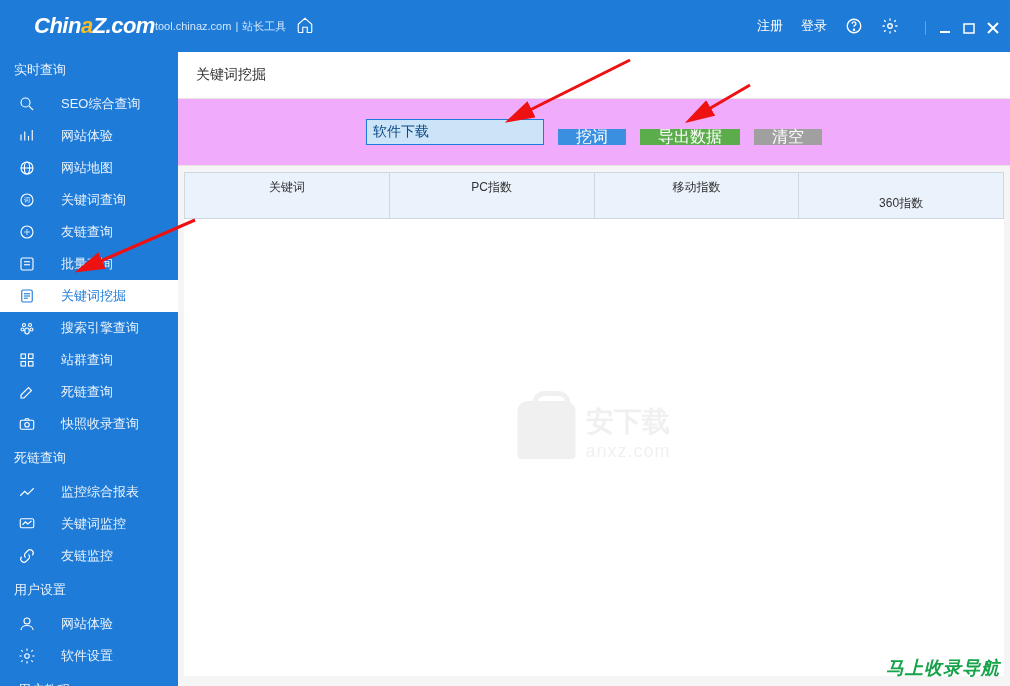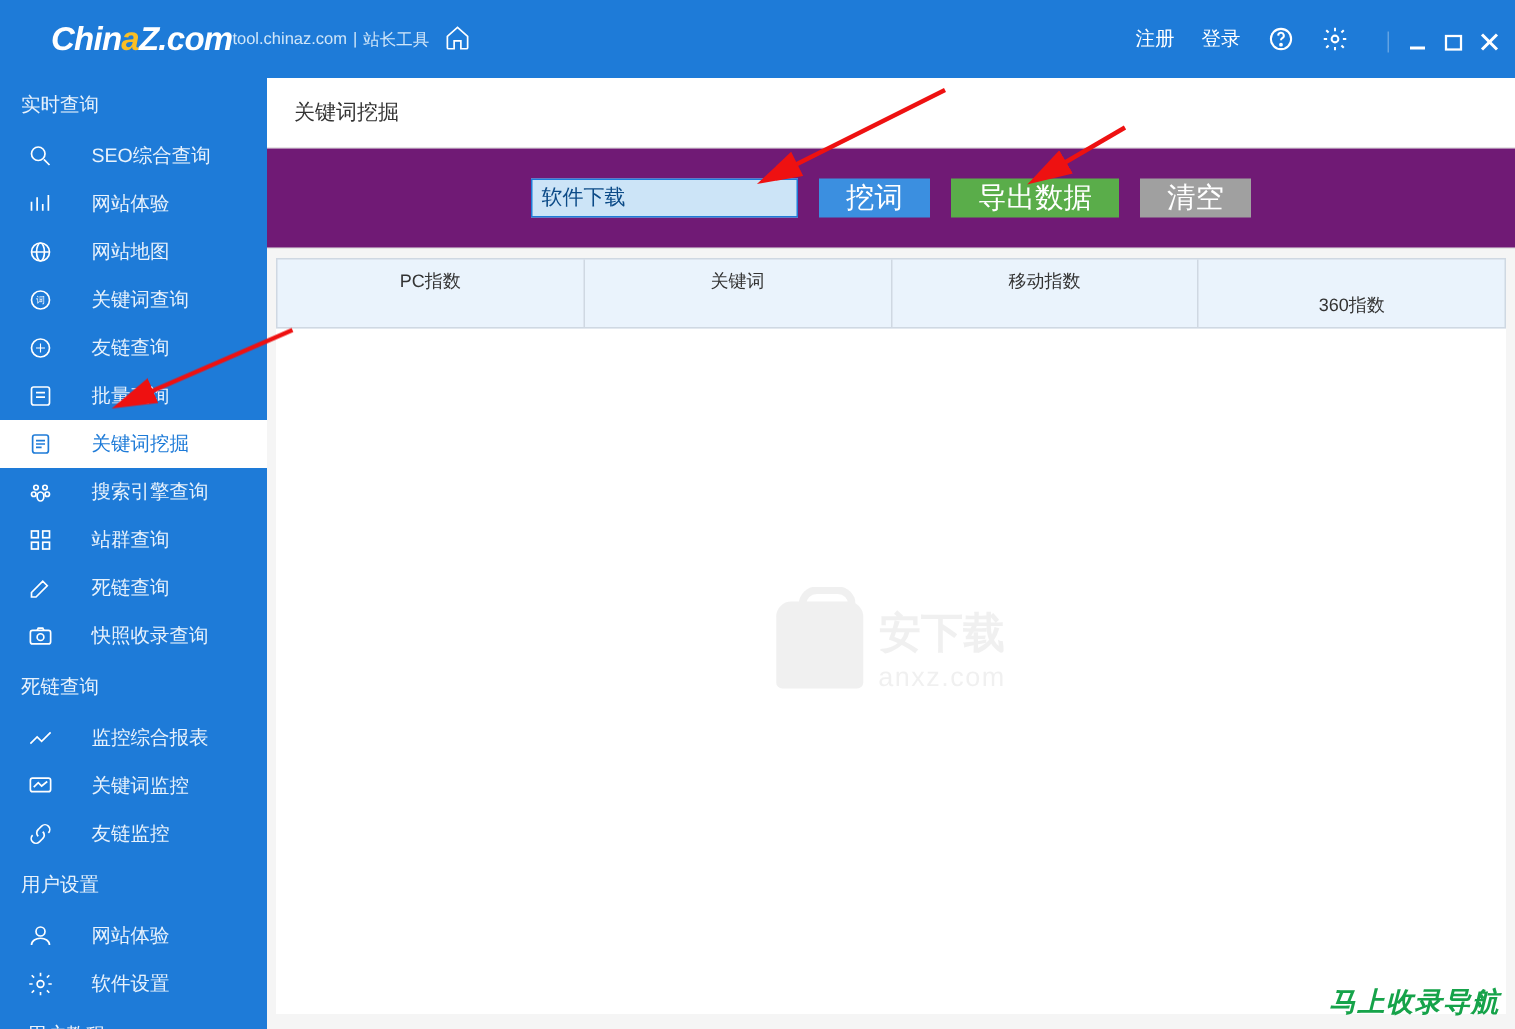--- a/index.html
+++ b/index.html
@@ -56,44 +56,44 @@
       background: #f5f5f5;
     }
     .page-title {
       padding: 14px 18px;
       font-size: 14px;
       color: #333;
       background: #fff;
       border-bottom: 1px solid #e5e5e5;
     }
     .toolbar {
-      background: #701a75;
+      background: #f0abfc;
       margin: 0;
       padding: 20px 0;
       display: flex;
       justify-content: center;
       align-items: flex-end;
       gap: 14px;
       border-bottom: 1px solid #e5e5e5;
     }
     .search-input {
       width: 178px;
       height: 26px;
       border: 1px solid #1e7bd8;
       padding: 2px 6px;
       font-size: 14px;
       color: #0b4a87;
       background: #cce4f7;
     }
     .btn {
-      height: 26px;
+      height: 16px;
       padding: 0 18px;
       border: none;
       color: #fff;
-      font-size: 19px;
+      font-size: 16px;
       cursor: pointer;
       display: inline-flex;
       align-items: center;
     }
     .btn-primary { background: #3b8fe0; }
     .btn-success { background: #5aad4a; }
     .btn-gray { background: #a0a0a0; }
     
     .table-wrap { background: #fff; margin: 6px 6px 0 6px; position: relative; height: calc(100% - 130px); }
     .table-header {
@@ -368,22 +368,22 @@
 
   <div class="toolbar">
     <input class="search-input" value="软件下载" style="">
     <button class="btn btn-primary">挖词</button>
     <button class="btn btn-success">导出数据</button>
     <button class="btn btn-gray">清空</button>
   </div>
 
   <div class="table-wrap">
     <div class="table-header">
+      <div class="col">关键词</div>
       <div class="col">PC指数</div>
-      <div class="col">关键词</div>
       <div class="col">移动指数</div>
       <div class="col">360指数</div>
     </div>
     <div class="table-body">
       <div class="watermark">
         <div class="watermark-row">
           <div class="wm-icon"></div>
           <div>
             <div class="wm-text-cn">安下载</div>
             <div class="wm-text-en">anxz.com</div>

